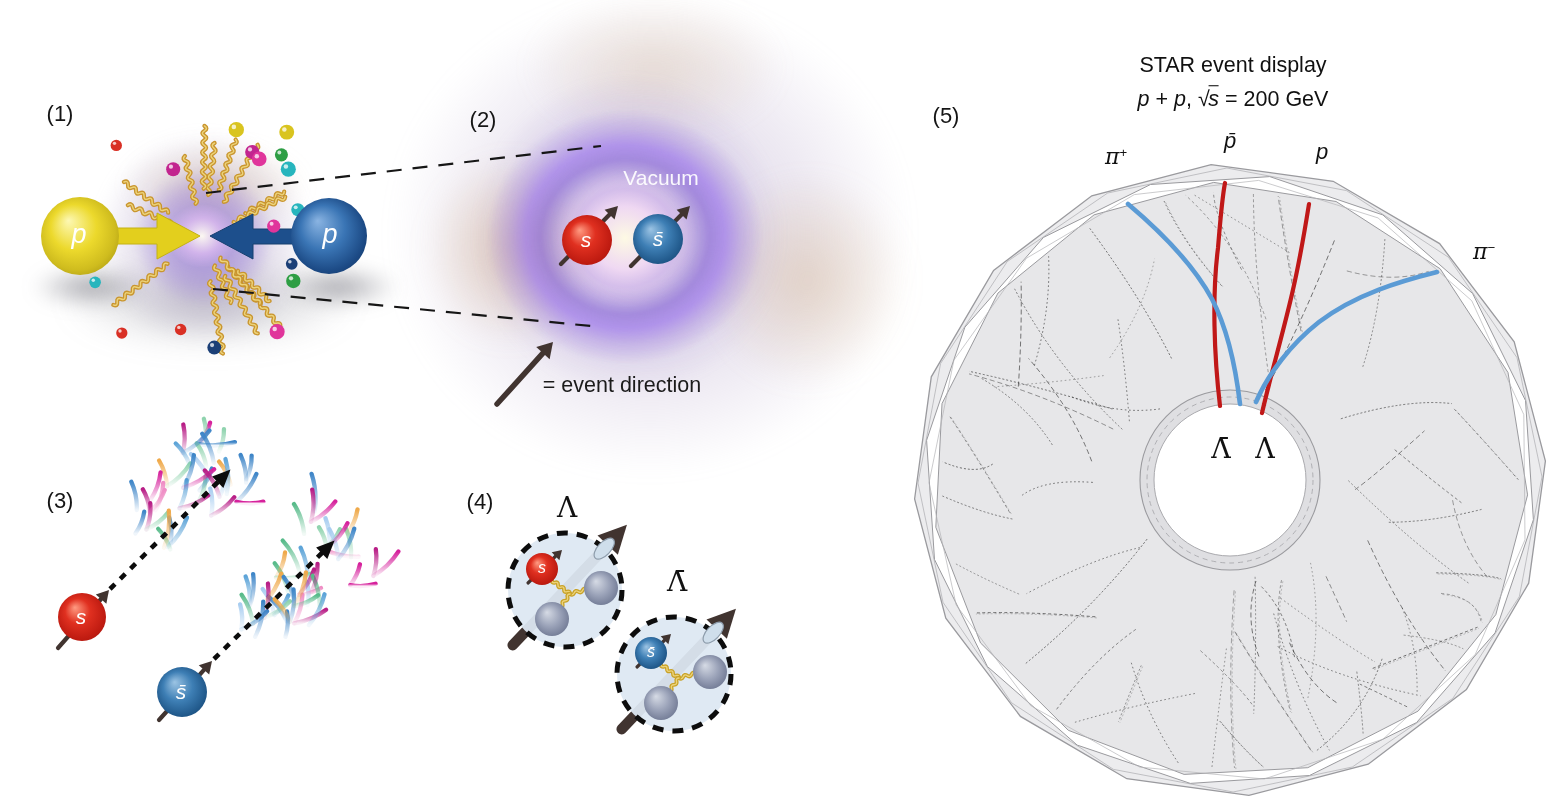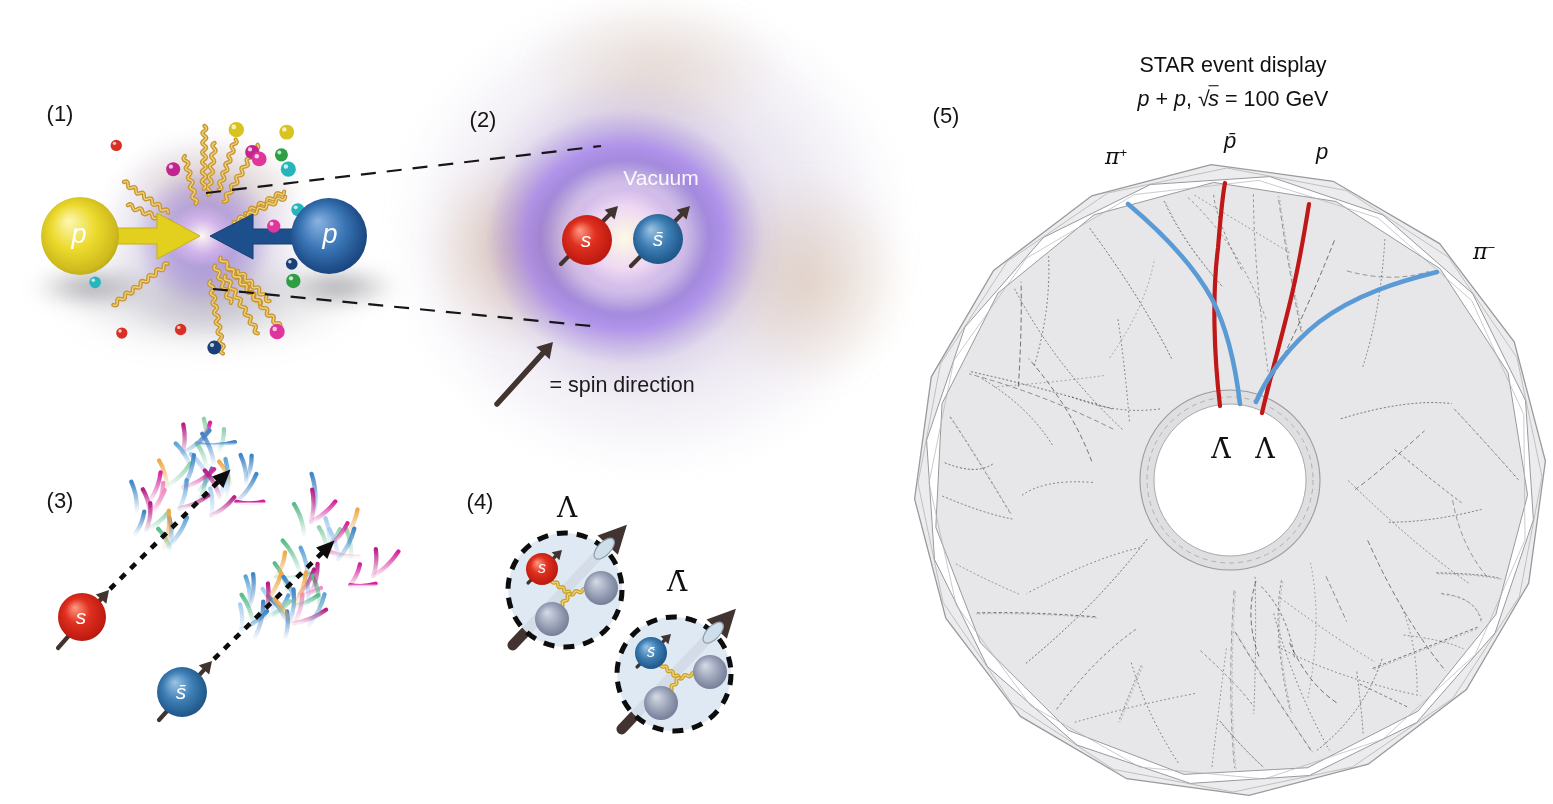--- a/index.html
+++ b/index.html
@@ -452,33 +452,33 @@
   <div class="lbl panel-num" style="left:60px;top:501px;">(3)</div>
   <div class="lbl panel-num" style="left:480px;top:502px;">(4)</div>
   <div class="lbl panel-num" style="left:946px;top:116px;">(5)</div>
 
   <div class="qlbl" style="left:79px;top:236px;font-size:27px;">p</div>
   <div class="qlbl" style="left:330px;top:236px;font-size:27px;">p</div>
 
   <div class="lbl white" style="left:625px;top:177px;font-size:21px;margin-left:36px;">Vacuum</div>
   <div class="qlbl" style="left:586px;top:240px;font-size:21px;">s</div>
   <div class="qlbl" style="left:658px;top:239px;font-size:21px;">s̄</div>
-  <div class="lbl" style="left:622px;top:386px;font-size:21.5px;color:#1b1b1b;">= spin direction</div>
+  <div class="lbl" style="left:622px;top:386px;font-size:21.5px;color:#1b1b1b;">= event direction</div>
 
   <div class="qlbl" style="left:81px;top:617px;font-size:21px;">s</div>
   <div class="qlbl" style="left:181px;top:692px;font-size:21px;">s̄</div>
 
   <div class="lbl serif" style="left:567px;top:508px;font-size:28px;">Λ</div>
   <div class="lbl serif" style="left:677px;top:582px;font-size:28px;">Λ̄</div>
   <div class="qlbl" style="left:542px;top:569px;font-size:16px;">s</div>
   <div class="qlbl" style="left:651px;top:653px;font-size:16px;">s̄</div>
 
   <div class="lbl" style="left:1233px;top:66px;font-size:21.5px;">STAR event display</div>
   <div class="lbl" style="left:1233px;top:100px;font-size:21.5px;">
-    <span class="it">p</span><span> + </span><span class="it">p</span><span>, </span><span>√</span><span class="ov">s</span><span> = 100 GeV</span>
+    <span class="it">p</span><span> + </span><span class="it">p</span><span>, </span><span>√</span><span class="ov">s</span><span> = 200 GeV</span>
   </div>
 
   <div class="lbl" style="left:1116px;top:157px;font-size:22px;"><span class="serifit">π</span><span class="sup">+</span></div>
   <div class="lbl it" style="left:1230px;top:141px;font-size:22px;">p̄</div>
   <div class="lbl it" style="left:1322px;top:152px;font-size:22px;">p</div>
   <div class="lbl" style="left:1484px;top:252px;font-size:22px;"><span class="serifit">π</span><span class="sup">−</span></div>
   <div class="lbl serif" style="left:1221px;top:448px;font-size:27px;">Λ̄</div>
   <div class="lbl serif" style="left:1265px;top:448px;font-size:27px;">Λ</div>
 
 </div>

